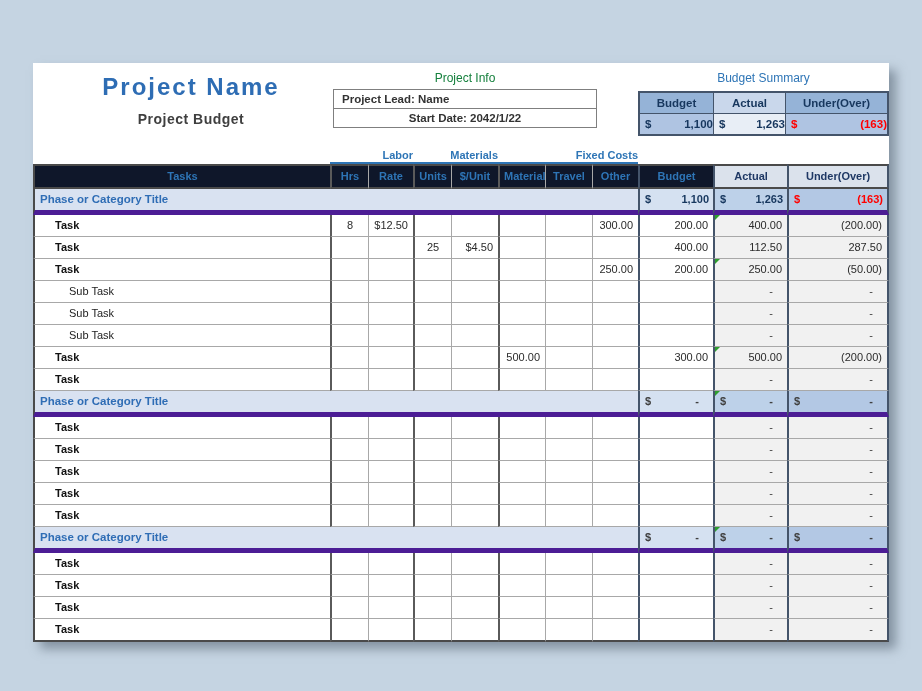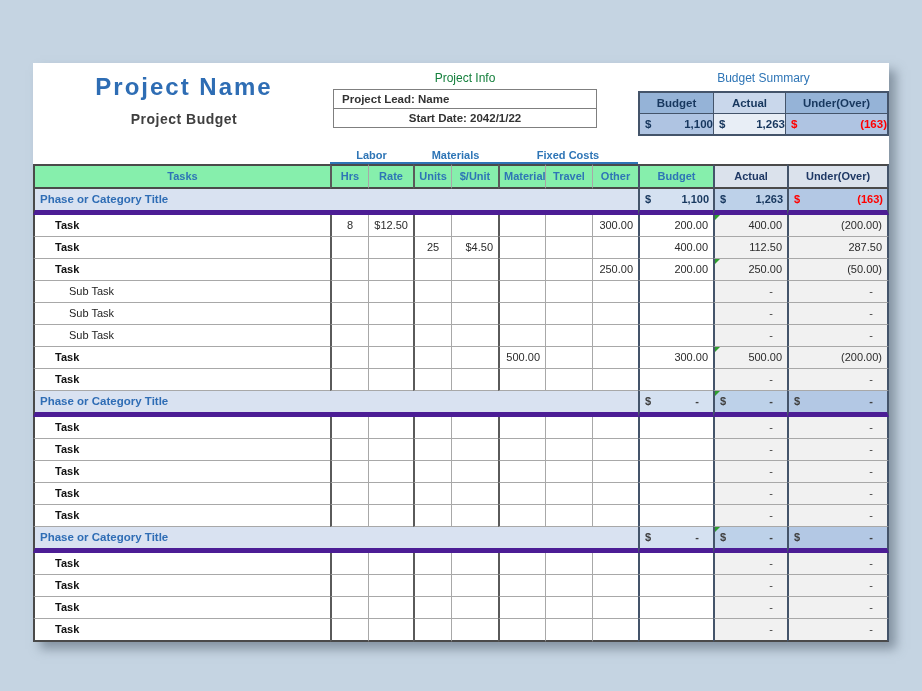--- a/index.html
+++ b/index.html
@@ -8,21 +8,21 @@
     background:#C5D4E2;
     font-family:"Liberation Sans", sans-serif;
   }
   .sheet{
     position:absolute;left:33px;top:63px;width:856px;
     background:#FFFFFF;
     box-shadow:7px 7px 10px rgba(80,95,110,0.55);
   }
   
   .sheet-header{position:relative;height:85px;background:#fff;}
-  .title-block{position:absolute;left:1px;top:10px;width:300px;text-align:center;}
+  .title-block{position:absolute;left:8px;top:10px;width:300px;text-align:center;}
   .project-name{font-size:24px;font-weight:bold;color:#2E6DB4;letter-spacing:2px;}
   .project-subtitle{margin-top:10px;font-size:14px;font-weight:bold;color:#3F3F3F;letter-spacing:.5px;}
   .info-block{position:absolute;left:300px;top:5px;width:264px;}
   .info-title{text-align:center;font-size:12px;color:#15803d;height:21px;line-height:21px;}
   .info-box{border:1px solid #7F7F7F;}
   .info-row{height:18px;line-height:18px;font-size:11.5px;font-weight:bold;color:#333;padding-left:8px;white-space:nowrap;}
   .info-row.first{border-bottom:1px solid #7F7F7F;}
   .info-row.centered{text-align:center;padding-left:0;}
   .summary-block{position:absolute;left:605px;top:5px;width:251px;}
   .summary-title{text-align:center;font-size:12px;color:#2E75B6;height:21px;line-height:21px;}
@@ -38,23 +38,23 @@
   .money{text-align:right;padding-right:7px;font-weight:bold;color:#17375E;}
   .money .cur{position:absolute;left:5px;top:0;}
   .neg,.neg .cur,.neg .val{color:#FF0000;}
   
   table.tbl{border-collapse:separate;border-spacing:0;table-layout:fixed;width:856px;font-size:11px;}
   .tbl th,.tbl td{
     box-sizing:border-box;height:22px;line-height:21px;padding:0 4px;
     overflow:hidden;white-space:nowrap;position:relative;
     border-left:1px solid #A8A8A8;border-bottom:1px solid #A8A8A8;
   }
-  .tbl tr.grp th{border:none;background:#fff;height:15px;line-height:14px;font-size:11px;font-weight:bold;color:#2E75B6;text-align:center;padding:0;margin-top:24px;}
+  .tbl tr.grp th{border:none;background:#fff;height:15px;line-height:14px;font-size:11px;font-weight:bold;color:#2E75B6;text-align:right;padding:0;margin-top:24px;}
   .tbl tr.grp th.glab{border-bottom:2px solid #2E75B6;}
-  .tbl tr.hdr th{font-weight:bold;color:#2E75B6;text-align:center;border-top:2px solid #4A4A4A;border-bottom:2px solid #4A4A4A;background:#86efac;height:22px;}
+  .tbl tr.hdr th{font-weight:bold;color:#2E75B6;text-align:center;border-top:2px solid #4A4A4A;border-bottom:2px solid #4A4A4A;background:#0f172a;height:22px;}
   .tbl tr.hdr th.ha,.tbl tr.hdr th.hu{background:#DBE2EC;color:#1F3864;}
   .tbl .bd{border-left:2px solid #5A5A5A;}
   .tbl .bdm{border-left:2px solid #44546A;}
   .tbl .c-task{border-left:2px solid #4A4A4A;text-align:left;}
   .tbl .hu,.tbl .p-u,.tbl .u{border-right:2px solid #44546A;}
   .tbl tr:last-child td{border-bottom:2px solid #4A4A4A;}
   .tbl td.tk{font-weight:bold;color:#111;padding-left:20px;}
   .tbl td.sub{color:#222;padding-left:34px;}
   .tbl td.ctr{text-align:center;color:#2B2B2B;}
   .tbl td.num{text-align:right;padding-right:5px;color:#2B2B2B;}

